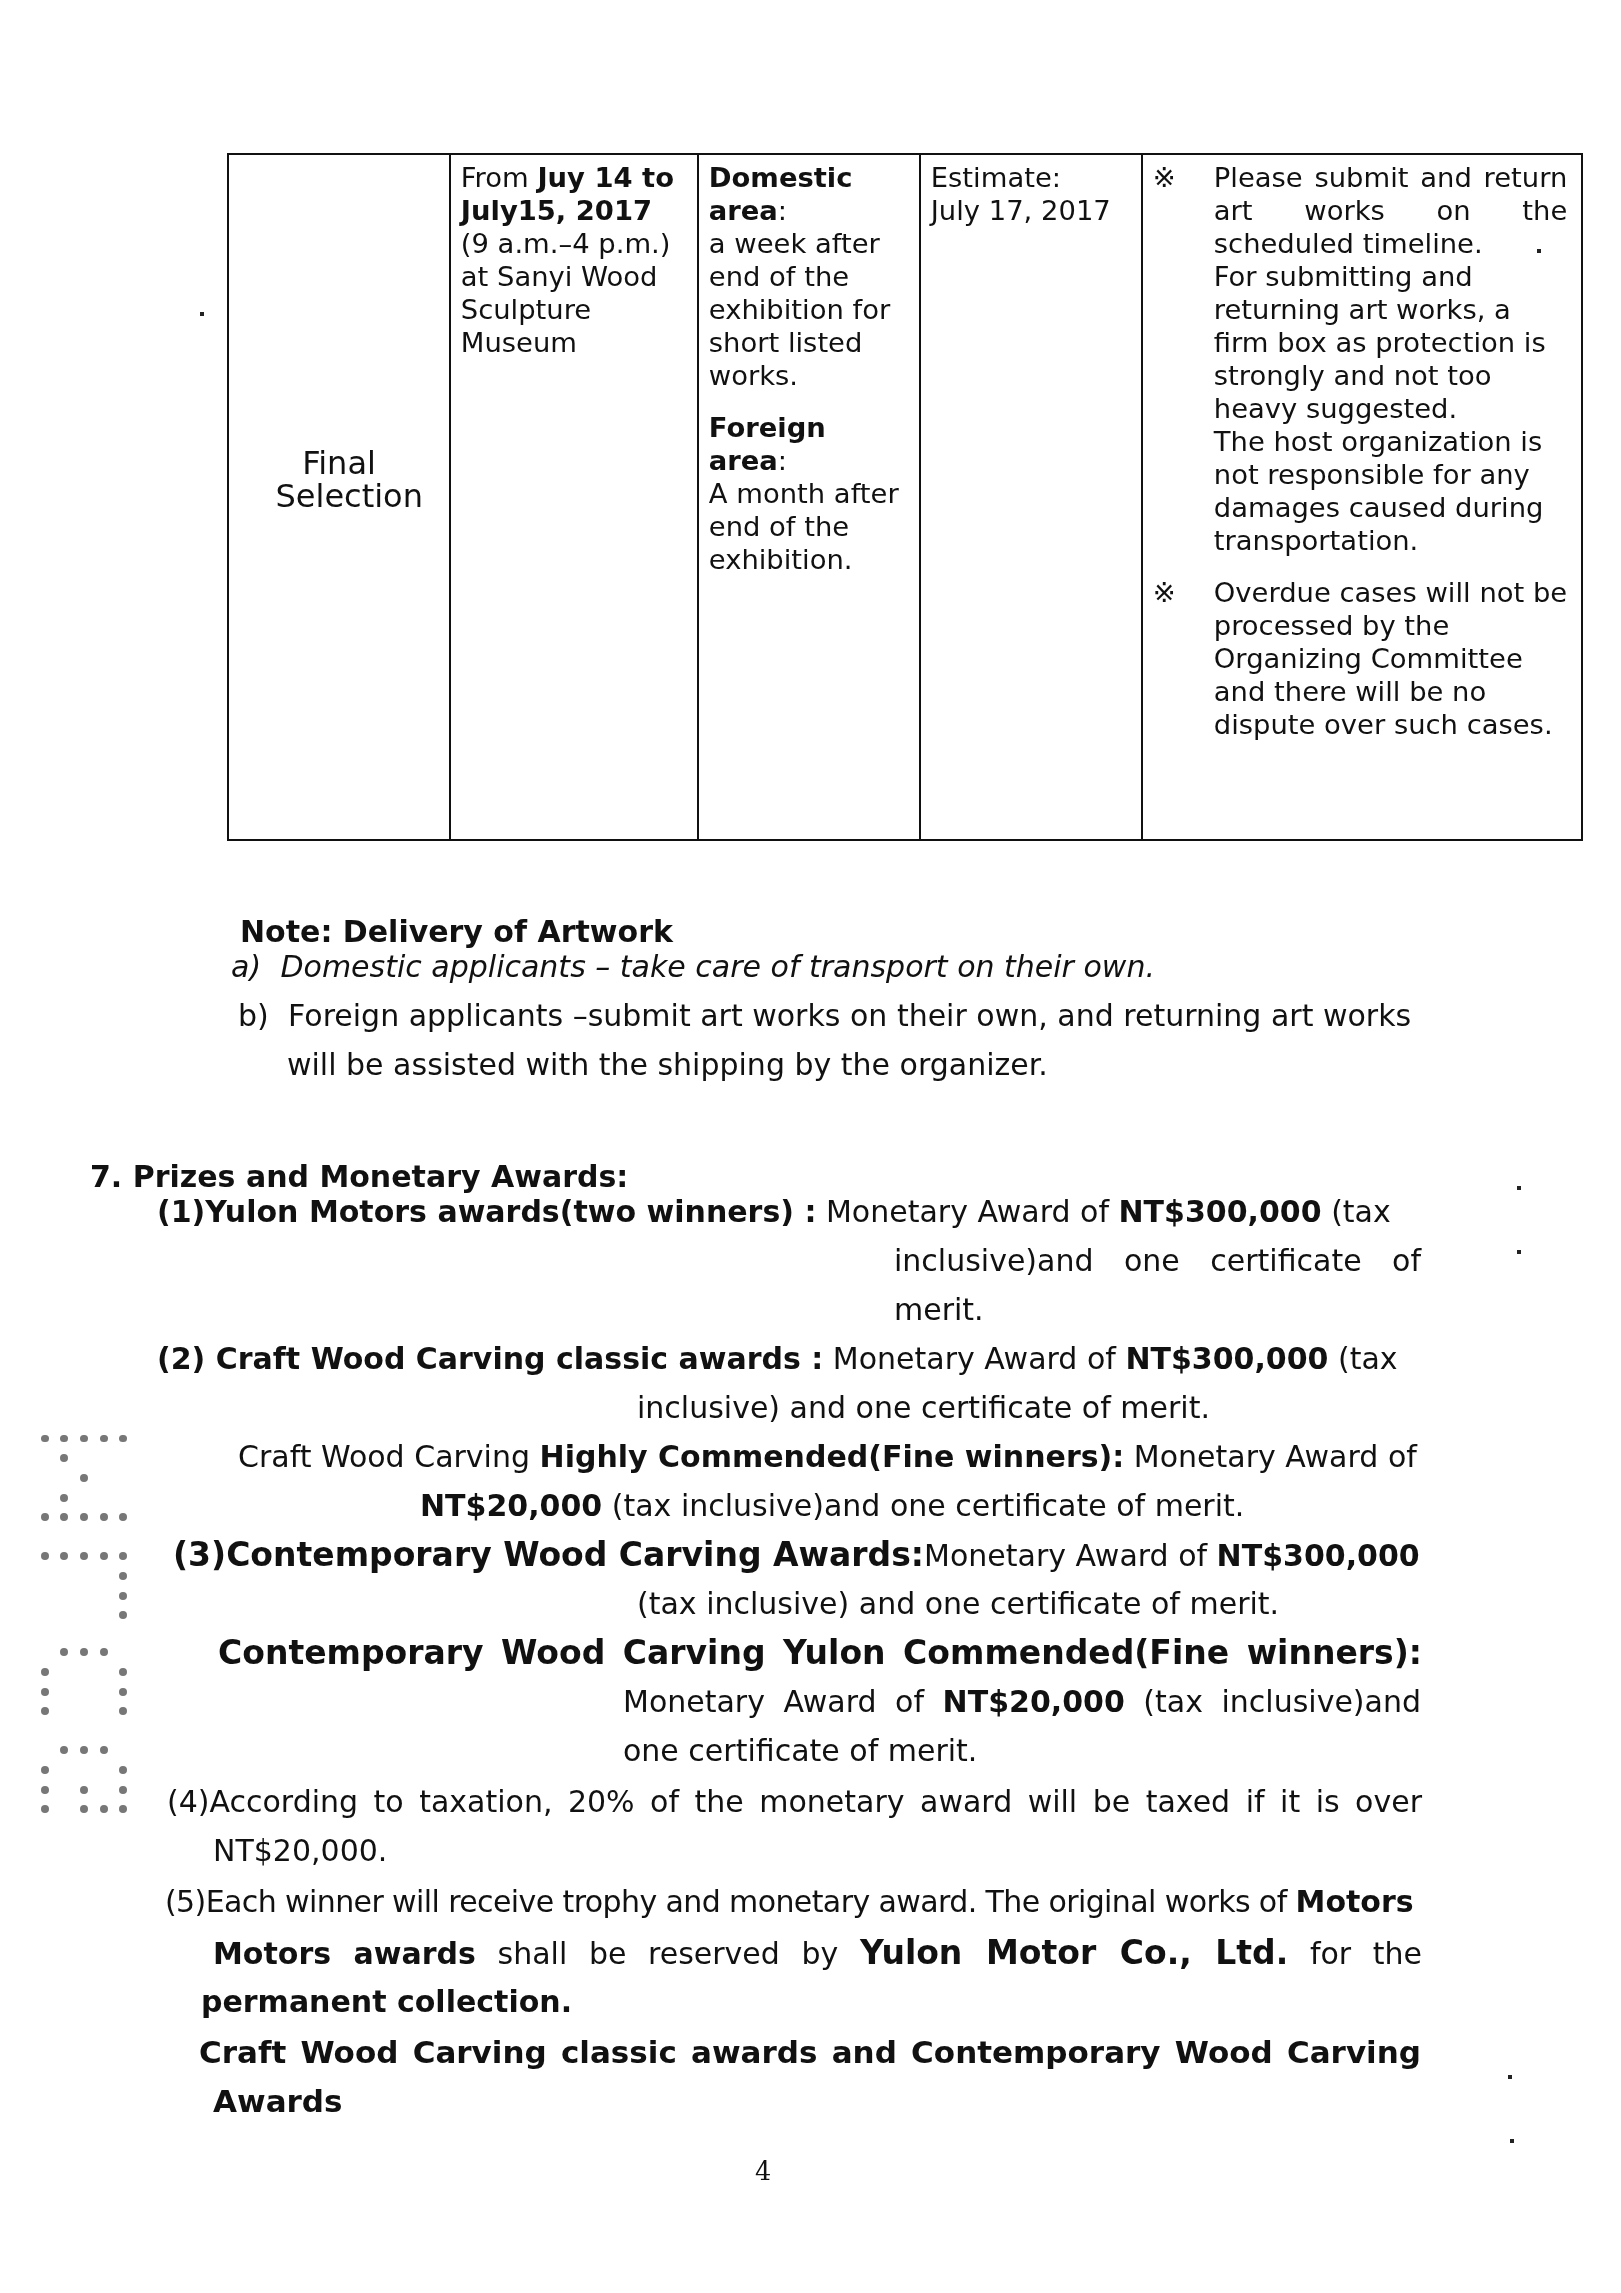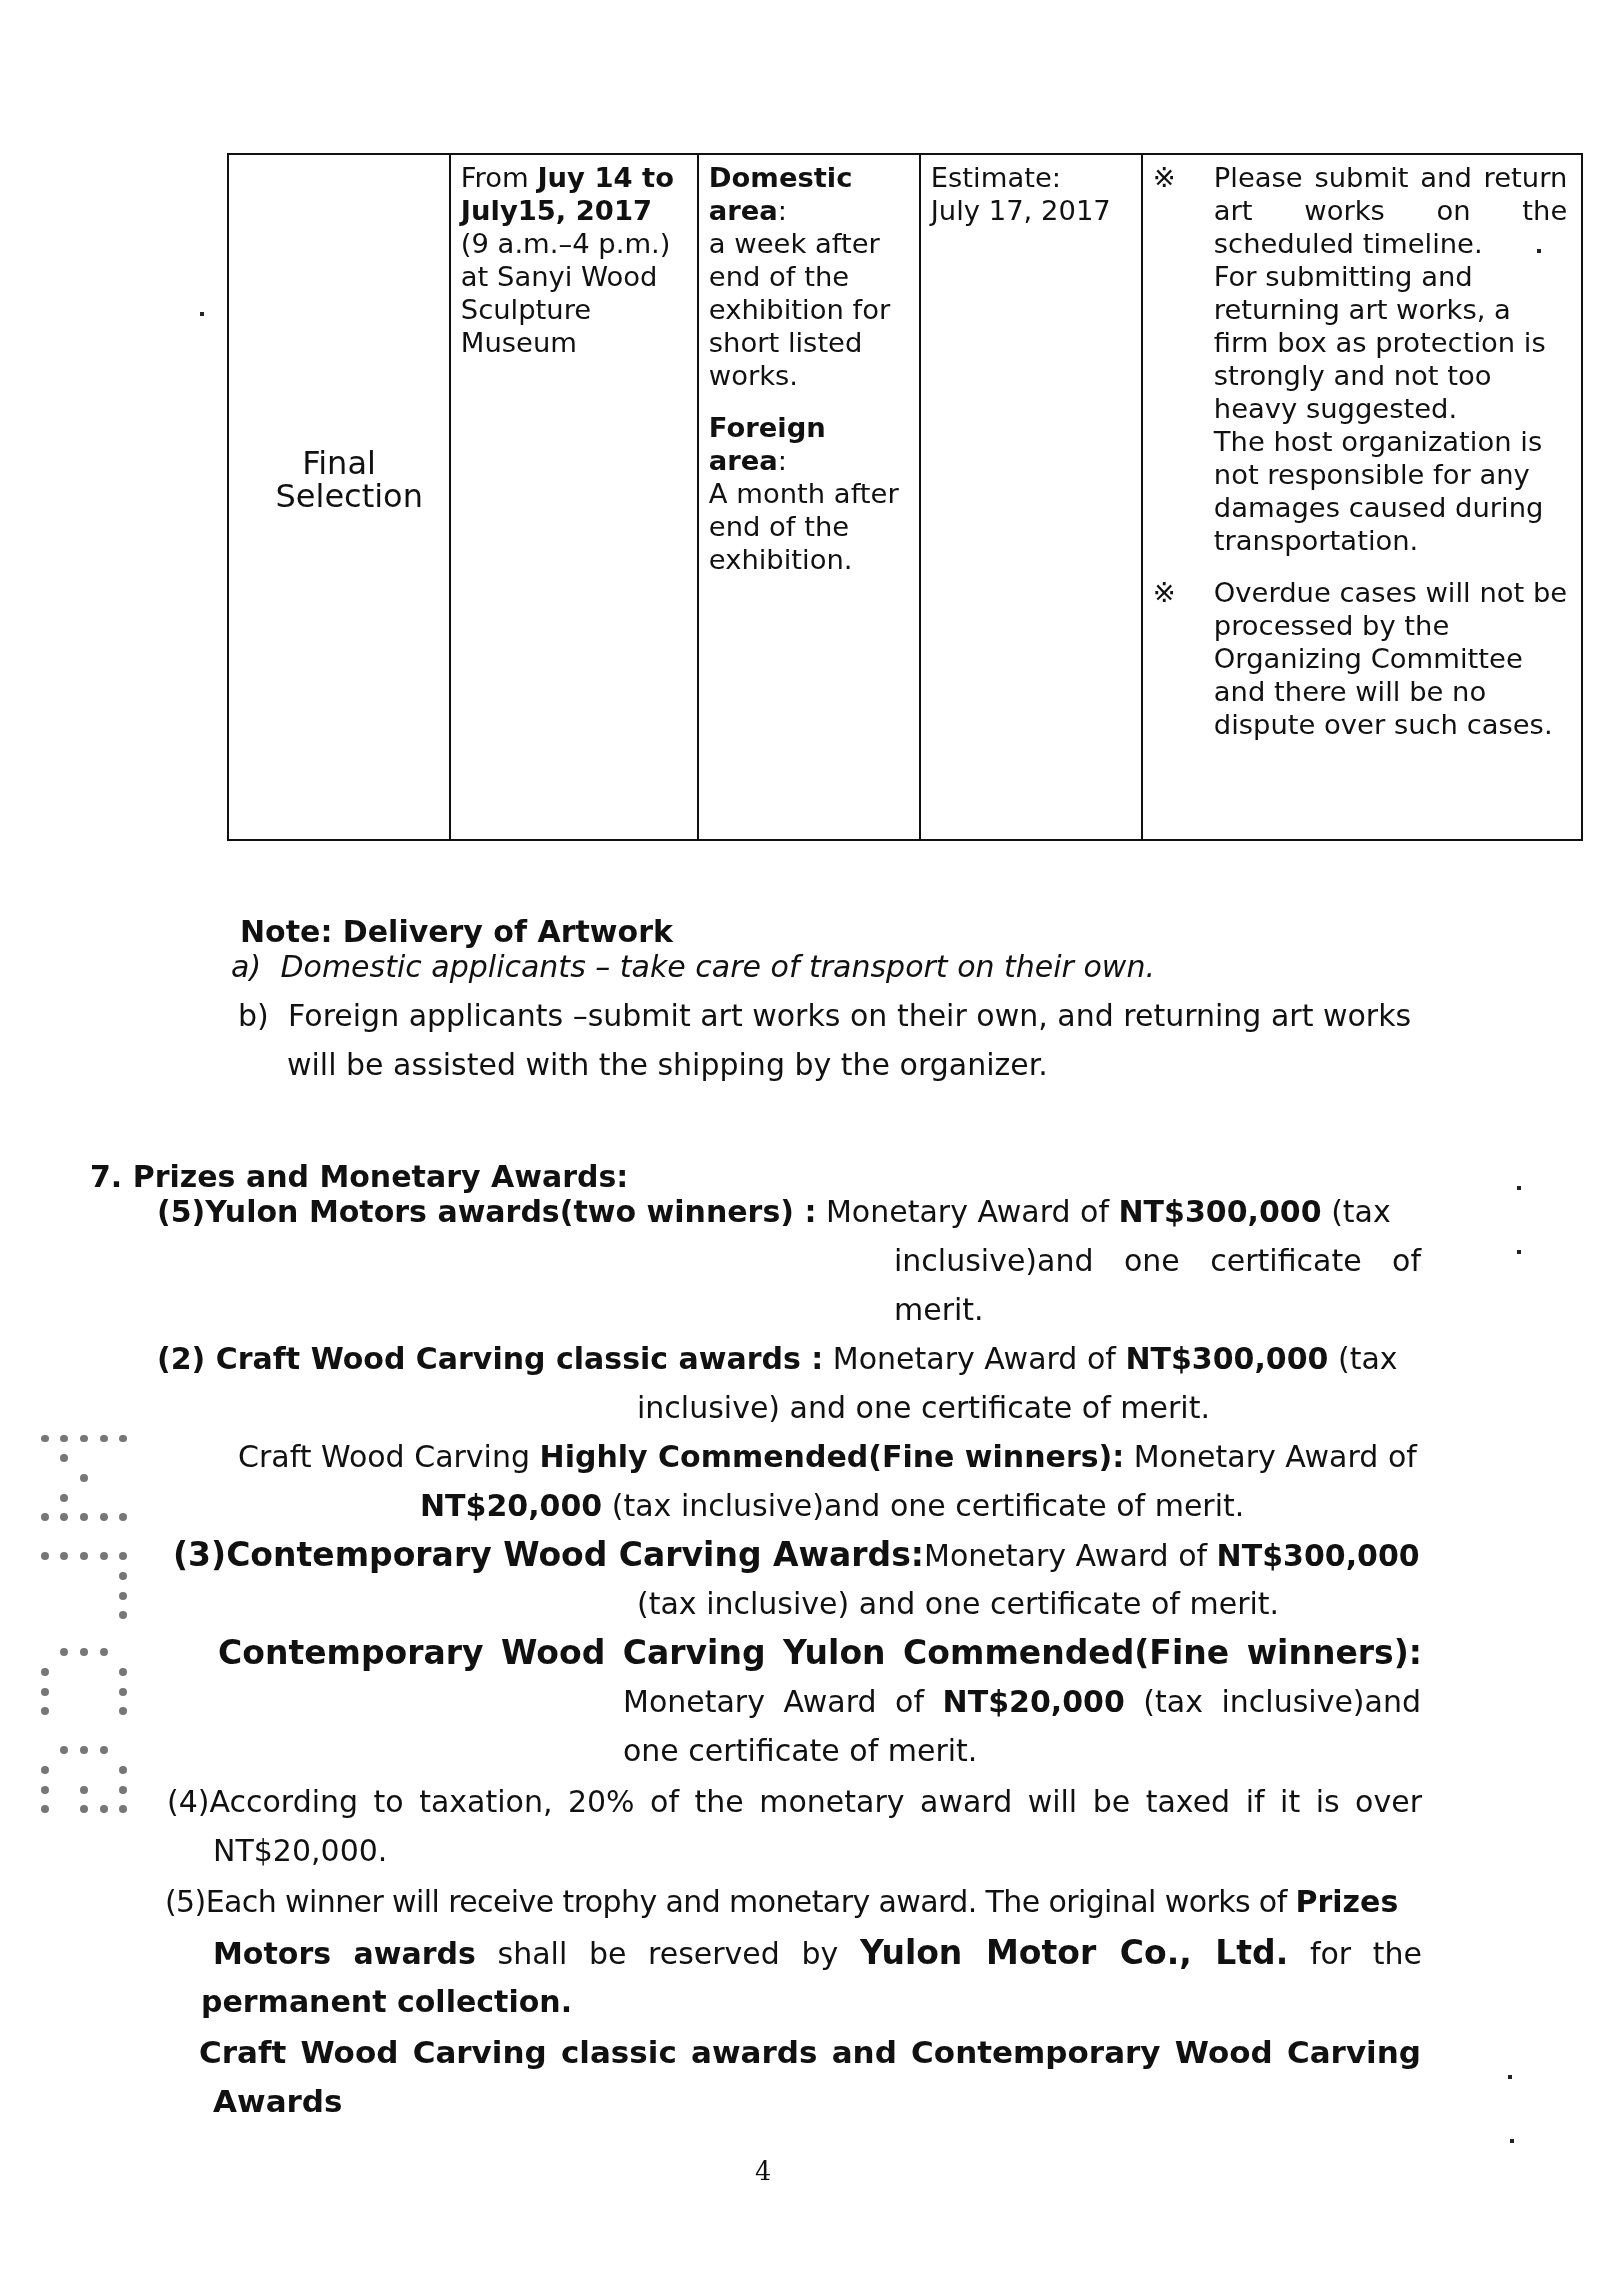--- a/index.html
+++ b/index.html
@@ -87,21 +87,21 @@
 </div>
 <div class="doc-line" style="left:238px; top:996px;">
   <span>b)</span>
   <span style="margin-left:9.8px">Foreign applicants –submit art works on their own, and returning art works</span>
 </div>
 <div class="doc-line" style="left:287px; top:1045px;">will be assisted with the shipping by the organizer.</div>
 
 <div class="doc-line heading" style="left:90px; top:1143px;">7. Prizes and Monetary Awards:</div>
 
 <div class="doc-line" style="left:157px; top:1192px;">
-  <span class="b">(5)Yulon Motors awards(two winners) :</span><span> Monetary Award of </span><span class="b">NT$300,000</span><span> (tax</span>
+  <span class="b">(1)Yulon Motors awards(two winners) :</span><span> Monetary Award of </span><span class="b">NT$300,000</span><span> (tax</span>
 </div>
 <div class="doc-line just" style="left:894px; top:1241px; width:527px;">inclusive)and one certificate of</div>
 <div class="doc-line" style="left:894px; top:1290px;">merit.</div>
 
 <div class="doc-line" style="left:157px; top:1339px;">
   <span class="b">(2) Craft Wood Carving classic awards :</span><span> Monetary Award of </span><span class="b">NT$300,000</span><span> (tax</span>
 </div>
 <div class="doc-line" style="left:637px; top:1388px;">inclusive) and one certificate of merit.</div>
 
 <div class="doc-line" style="left:238px; top:1437px;">
@@ -119,21 +119,21 @@
 <div class="doc-line just b" style="left:218px; top:1633px; width:1204px; font-size:33px;">Contemporary Wood Carving Yulon Commended(Fine winners):</div>
 <div class="doc-line just" style="left:623px; top:1682px; width:798px;">
   <span>Monetary Award of </span><span class="b">NT$20,000</span><span> (tax inclusive)and</span>
 </div>
 <div class="doc-line" style="left:623px; top:1731px;">one certificate of merit.</div>
 
 <div class="doc-line just" style="left:167px; top:1782px; width:1255px;">(4)According to taxation, 20% of the monetary award will be taxed if it is over</div>
 <div class="doc-line" style="left:213px; top:1831px;">NT$20,000.</div>
 
 <div class="doc-line" style="left:165px; top:1882px;">
-  <span style="letter-spacing:-0.6px">(5)Each winner will receive trophy and monetary award. The original works of </span><span class="b">Prizes</span>
+  <span style="letter-spacing:-0.6px">(5)Each winner will receive trophy and monetary award. The original works of </span><span class="b">Motors</span>
 </div>
 <div class="doc-line just" style="left:213px; top:1933px; width:1209px;">
   <span class="b">Motors awards</span><span> shall be reserved by </span><span class="b" style="font-size:33px">Yulon Motor Co., Ltd.</span><span> for the</span>
 </div>
 <div class="doc-line b" style="left:201px; top:1982px;">permanent collection.</div>
 
 <div class="doc-line just b" style="left:199px; top:2033px; width:1222px; font-size:31px;">Craft Wood Carving classic awards and Contemporary Wood Carving</div>
 <div class="doc-line b" style="left:213px; top:2082px; font-size:31px;">Awards</div>
 
 <div class="page-num">4</div>

